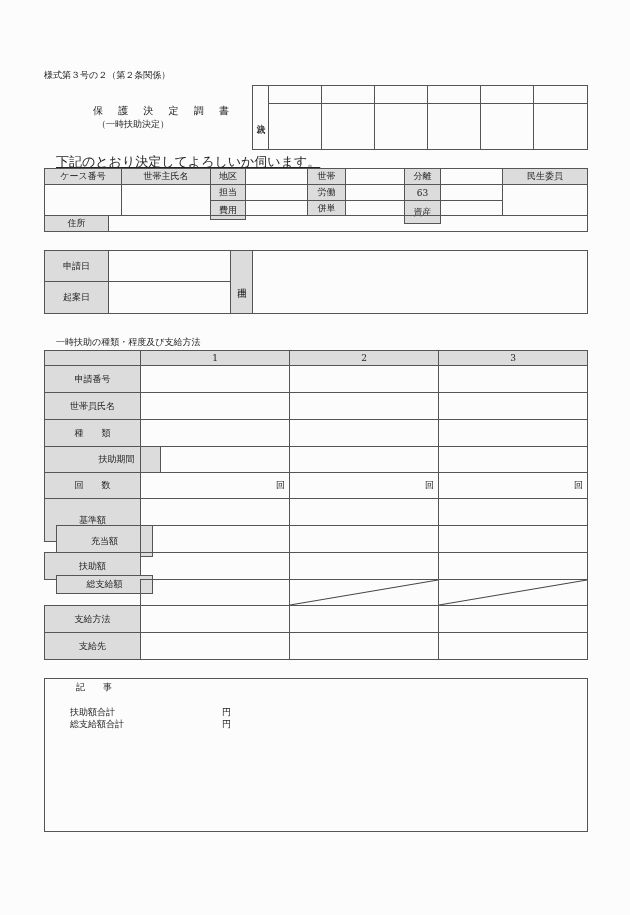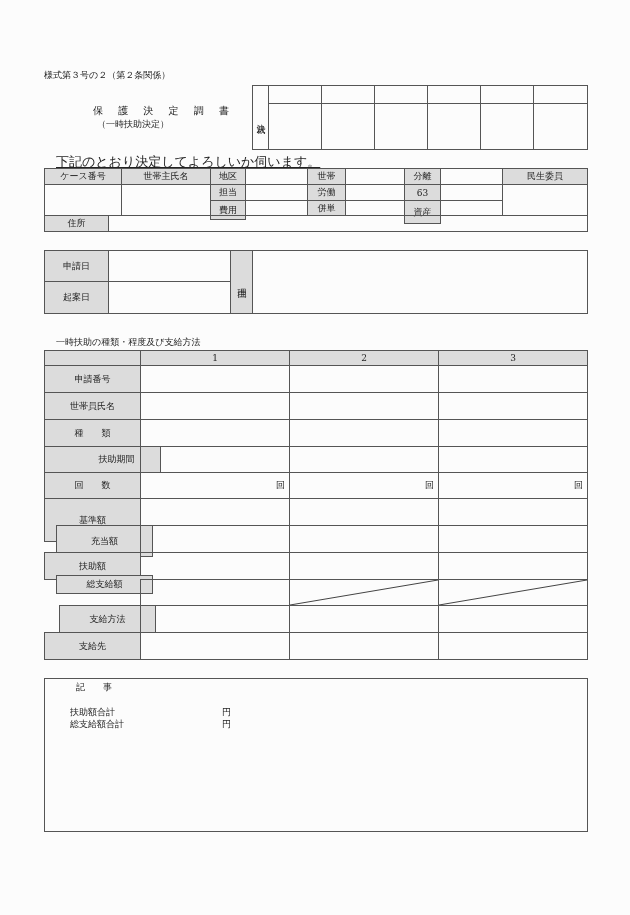--- a/index.html
+++ b/index.html
@@ -141,21 +141,21 @@
   <div class="cell" style="left:140px;top:579px;width:150px;height:27px;"></div>
   <div class="cell" style="left:289px;top:579px;width:150px;height:27px;"></div>
   <div class="cell" style="left:438px;top:579px;width:150px;height:27px;"></div>
   <svg class="diag" style="left:289px;top:579px;" width="150" height="27">
       <line x1="1" y1="26" x2="149" y2="1" stroke="#444" stroke-width="1"></line>
     </svg>
   <svg class="diag" style="left:438px;top:579px;" width="150" height="27">
       <line x1="1" y1="26" x2="149" y2="1" stroke="#444" stroke-width="1"></line>
     </svg>
 
-  <div class="cell gray center" style="left:44px;top:605px;width:97px;height:28px;margin-left:15px;">支給方法</div>
+  <div class="cell gray center" style="left:44px;top:605px;width:97px;height:28px;">支給方法</div>
   <div class="cell" style="left:140px;top:605px;width:150px;height:28px;"></div>
   <div class="cell" style="left:289px;top:605px;width:150px;height:28px;"></div>
   <div class="cell" style="left:438px;top:605px;width:150px;height:28px;"></div>
 
   <div class="cell gray center" style="left:44px;top:632px;width:97px;height:28px;">支給先</div>
   <div class="cell" style="left:140px;top:632px;width:150px;height:28px;"></div>
   <div class="cell" style="left:289px;top:632px;width:150px;height:28px;"></div>
   <div class="cell" style="left:438px;top:632px;width:150px;height:28px;"></div>
 </div>
 

